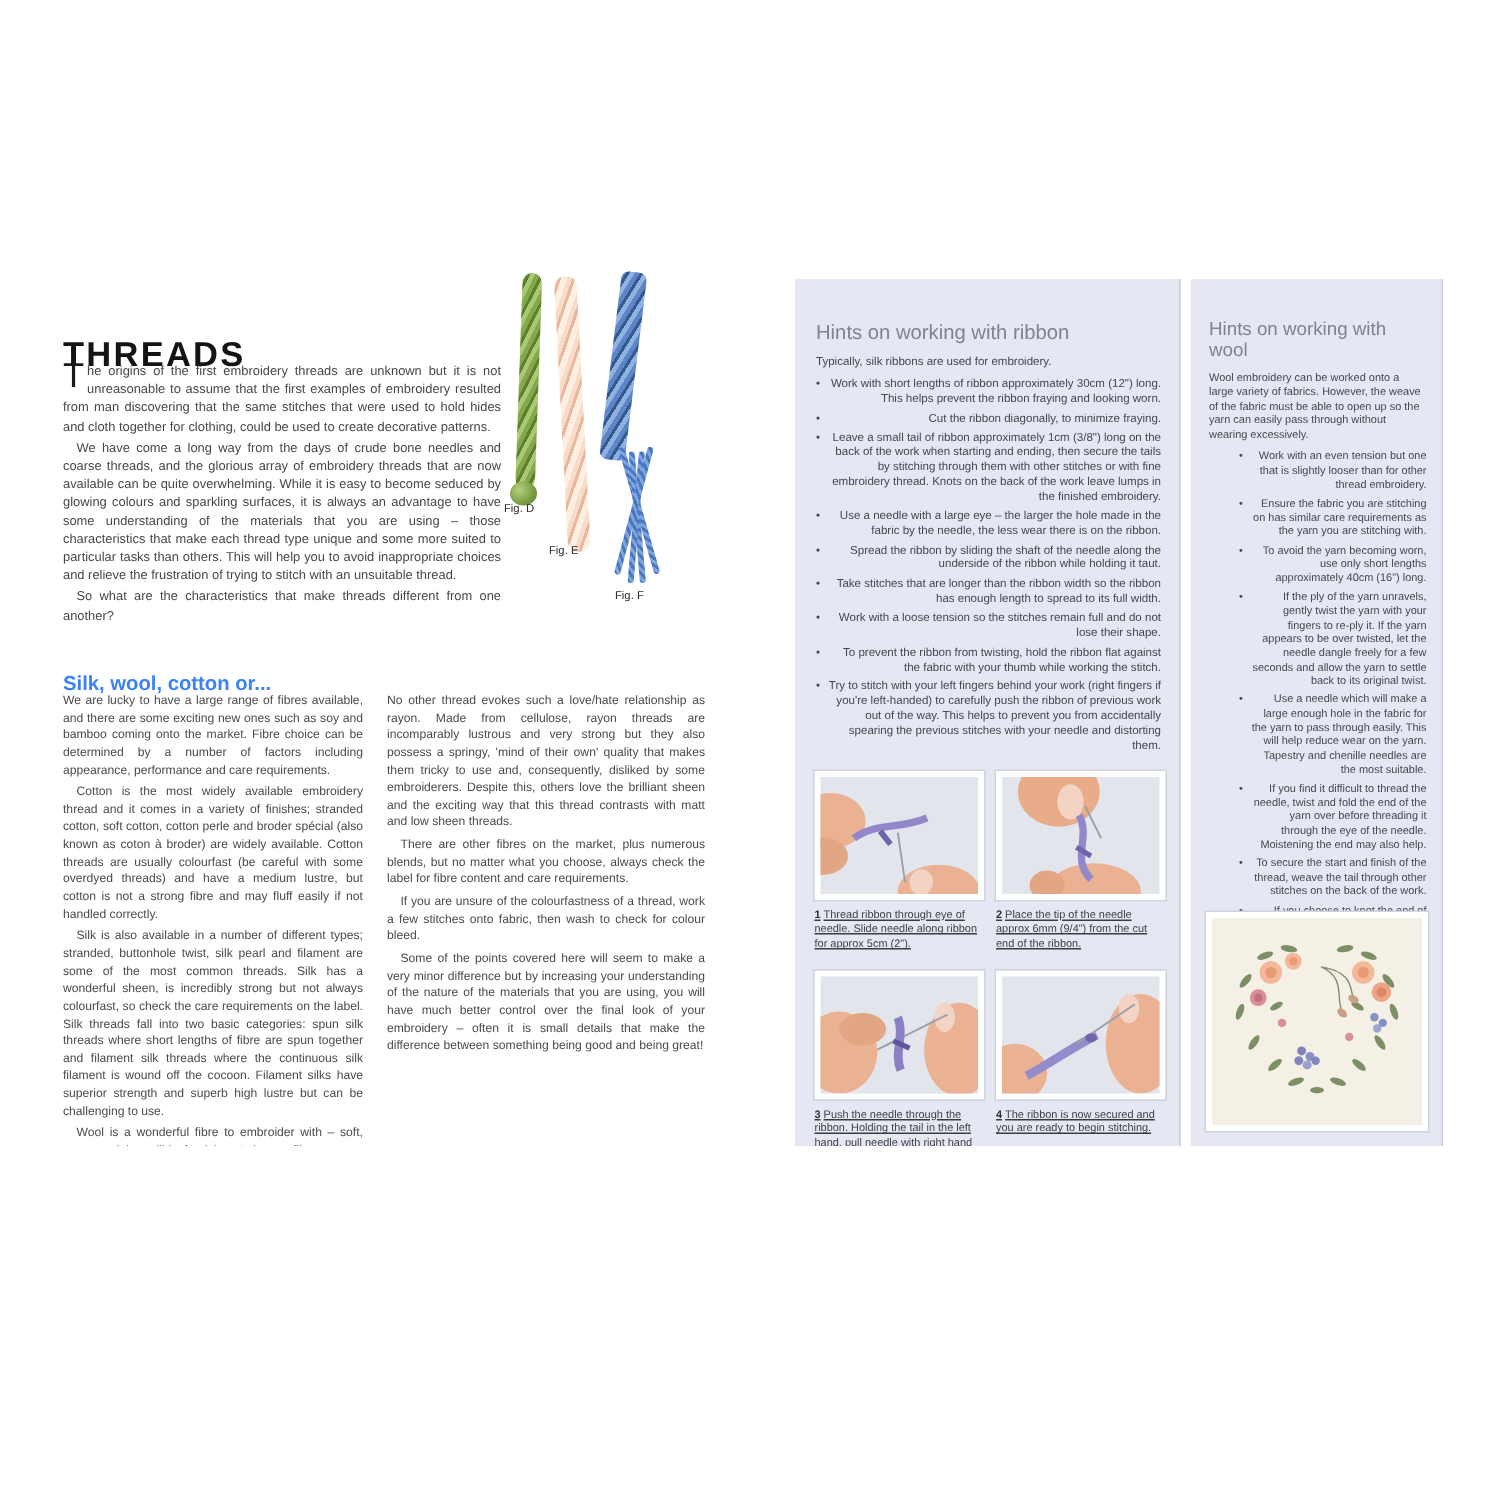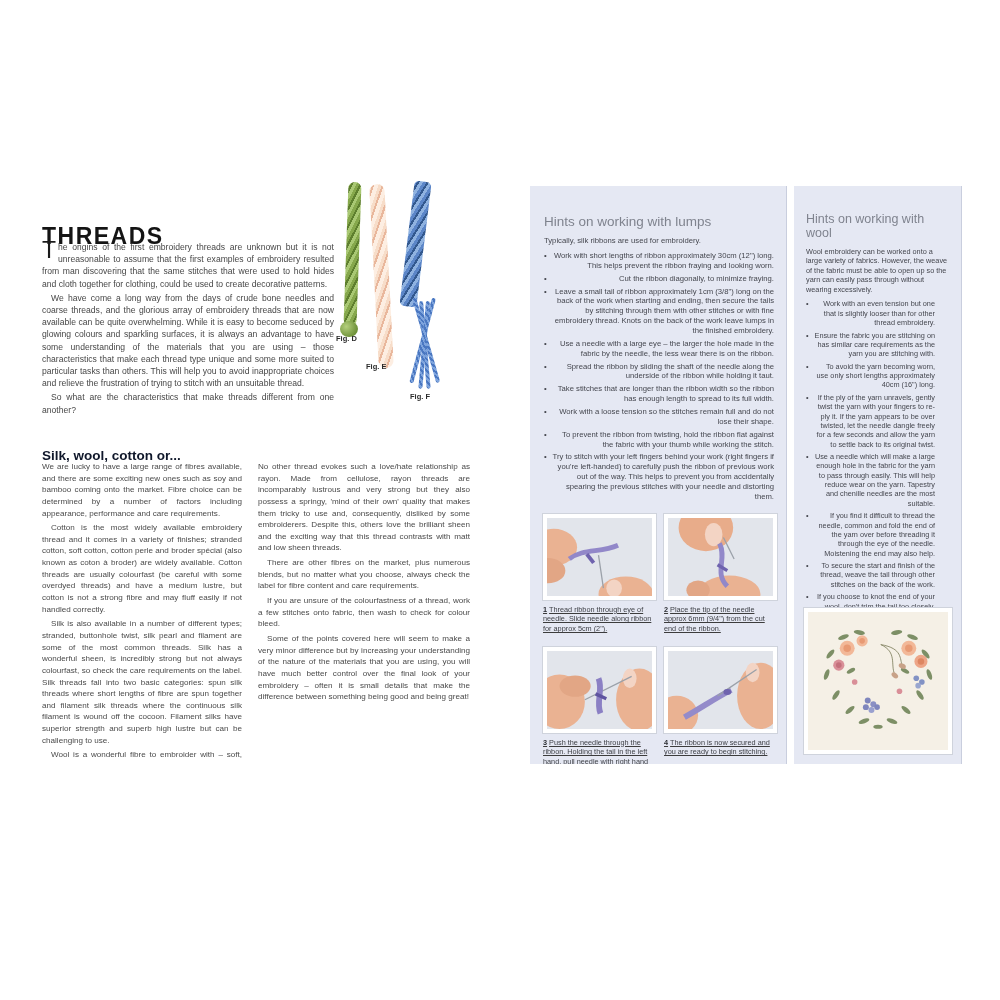--- a/index.html
+++ b/index.html
@@ -5,21 +5,21 @@
   html,body{margin:0;padding:0;}
   body{width:1000px;height:1000px;background:#ffffff;font-family:"Liberation Sans",sans-serif;color:#3c3c3c;}
   .page{position:relative;width:1000px;height:764px;overflow:hidden;background:#fff;}
 
   
   .book-title{position:absolute;left:42px;top:208px;font-size:23px;font-weight:bold;color:#141414;letter-spacing:1.5px;}
   .intro{position:absolute;left:42px;top:241px;width:292px;font-size:8.6px;line-height:1.42;text-align:justify;color:#474747;}
   .intro p{margin:0 0 2px 0;}
   .intro p+p{text-indent:9px;}
   .intro p:first-child::first-letter{font-size:23px;float:left;line-height:18px;padding-right:2px;color:#1a1a1a;}
-  .section-heading{position:absolute;left:42px;top:437px;font-size:13.5px;font-weight:bold;color:#0f172a;}
+  .section-heading{position:absolute;left:42px;top:437px;font-size:13.5px;font-weight:bold;color:#3b82f6;}
   .col{position:absolute;top:461px;font-size:8.1px;line-height:1.44;text-align:justify;color:#4a4a4a;}
   .col p{margin:0 0 3px 0;}
   .col p+p{text-indent:9px;}
   .col1{left:42px;width:200px;}
   .col2{left:258px;width:212px;}
   .page-num{position:absolute;left:243px;top:788px;font-size:9px;font-weight:bold;color:#2e2e2e;}
 
   
   .thread{position:absolute;border-radius:7px;}
   .thread-green{left:346px;top:182px;width:13px;height:144px;transform:rotate(2deg);
@@ -29,38 +29,38 @@
   .thread-pink{left:374px;top:184px;width:15px;height:184px;transform:rotate(-3deg);
     background:repeating-linear-gradient(112deg,#f7ddc9 0 3px,#e9b79c 3px 5px,#fdeee2 5px 9px);}
   .thread-blue-main{left:407px;top:181px;width:17px;height:126px;transform:rotate(7deg);border-radius:5px;
     background:repeating-linear-gradient(115deg,#5c86c8 0 3px,#33598f 3px 5px,#8fb2e0 5px 8px);}
   .strand{position:absolute;width:4px;height:88px;border-radius:2px;transform-origin:top center;
     background:repeating-linear-gradient(50deg,#4a77c1 0 2px,#7ea4dd 2px 4px);}
   .s1{left:412px;top:298px;transform:rotate(-16deg);}
   .s2{left:419px;top:301px;transform:rotate(-5deg);}
   .s3{left:426px;top:301px;transform:rotate(5deg);}
   .s4{left:432px;top:298px;transform:rotate(15deg);}
-  .fig-label{position:absolute;font-size:7.5px;font-weight:bold;color:#2b2b2b;}
+  .fig-label{position:absolute;font-size:7.5px;font-weight:normal;color:#2b2b2b;}
   .figD{left:336px;top:334px;}
   .figE{left:366px;top:362px;}
   .figF{left:410px;top:392px;}
 
   
   .panel{position:absolute;background:#e5e8f3;border-right:1px solid #c9cede;border-bottom:1px solid #c9cede;box-sizing:border-box;}
   .panel-ribbon{left:530px;top:186px;width:257px;height:632px;}
   .panel-wool{left:794px;top:186px;width:168px;height:589px;}
   .panel h2{font-weight:normal;color:#7f838e;margin:0;}
   .ribbon-head{padding:28px 14px 7px 14px;font-size:13.5px;}
   .wool-head{padding:26px 12px 7px 12px;font-size:12.5px;}
   .panel-intro{font-size:7.7px;line-height:1.3;padding:0 14px;margin:0 0 5px 0;color:#45474f;}
   .panel-wool .panel-intro{font-size:7.3px;padding:0 12px;}
   ul.bullets{list-style:none;margin:0;padding:0 12px 0 14px;}
   .bullets li{position:relative;padding-left:8px;font-size:7.7px;line-height:1.28;margin-bottom:3px;color:#45474f;text-align:right;}
   .bullets li::before{content:"\2022";position:absolute;left:0;top:0;}
-  .panel-wool .bullets{padding:0 26px 0 12px;}
+  .panel-wool .bullets{padding:0 10px 0 12px;margin-left:20px;}
   .panel-wool .bullets li{font-size:7.3px;margin-bottom:3.2px;}
 
   
   .photo-grid{margin:12px 12px 0 13px;display:grid;grid-template-columns:1fr 1fr;column-gap:8px;}
   .step{width:113px;text-decoration:underline;}
   .photo{width:105px;height:78px;background:#e2e5eb;border:4px solid #ffffff;outline:1px solid #cfd3dc;display:block;}
   .caption{font-size:7.3px;line-height:1.32;margin:5px 2px 13px 0;color:#3f4147;}
   .caption b{margin-right:2px;color:#2c2e33;}
 
   
@@ -107,21 +107,21 @@
   <div class="col col2">
       <p>No other thread evokes such a love/hate relationship as rayon. Made from cellulose, rayon threads are incomparably lustrous and very strong but they also possess a springy, 'mind of their own' quality that makes them tricky to use and, consequently, disliked by some embroiderers. Despite this, others love the brilliant sheen and the exciting way that this thread contrasts with matt and low sheen threads.</p>
       <p>There are other fibres on the market, plus numerous blends, but no matter what you choose, always check the label for fibre content and care requirements.</p>
       <p>If you are unsure of the colourfastness of a thread, work a few stitches onto fabric, then wash to check for colour bleed.</p>
       <p>Some of the points covered here will seem to make a very minor difference but by increasing your understanding of the nature of the materials that you are using, you will have much better control over the final look of your embroidery – often it is small details that make the difference between something being good and being great!</p>
     </div>
 
   <div class="page-num">8</div>
 
   <div class="panel panel-ribbon">
-    <h2 class="ribbon-head">Hints on working with lumps</h2>
+    <h2 class="ribbon-head">Hints on working with ribbon</h2>
     <p class="panel-intro">Typically, silk ribbons are used for embroidery.</p>
     <ul class="bullets">
         <li>Work with short lengths of ribbon approximately 30cm (12") long. This helps prevent the ribbon fraying and looking worn.</li>
         <li>Cut the ribbon diagonally, to minimize fraying.</li>
         <li>Leave a small tail of ribbon approximately 1cm (3/8") long on the back of the work when starting and ending, then secure the tails by stitching through them with other stitches or with fine embroidery thread. Knots on the back of the work leave lumps in the finished embroidery.</li>
         <li>Use a needle with a large eye – the larger the hole made in the fabric by the needle, the less wear there is on the ribbon.</li>
         <li>Spread the ribbon by sliding the shaft of the needle along the underside of the ribbon while holding it taut.</li>
         <li>Take stitches that are longer than the ribbon width so the ribbon has enough length to spread to its full width.</li>
         <li>Work with a loose tension so the stitches remain full and do not lose their shape.</li>
         <li>To prevent the ribbon from twisting, hold the ribbon flat against the fabric with your thumb while working the stitch.</li>
@@ -185,21 +185,21 @@
 
   <div class="panel panel-wool">
     <h2 class="wool-head">Hints on working with wool</h2>
     <p class="panel-intro">Wool embroidery can be worked onto a large variety of fabrics. However, the weave of the fabric must be able to open up so the yarn can easily pass through without wearing excessively.</p>
     <ul class="bullets">
         <li>Work with an even tension but one that is slightly looser than for other thread embroidery.</li>
         <li>Ensure the fabric you are stitching on has similar care requirements as the yarn you are stitching with.</li>
         <li>To avoid the yarn becoming worn, use only short lengths approximately 40cm (16") long.</li>
         <li>If the ply of the yarn unravels, gently twist the yarn with your fingers to re-ply it. If the yarn appears to be over twisted, let the needle dangle freely for a few seconds and allow the yarn to settle back to its original twist.</li>
         <li>Use a needle which will make a large enough hole in the fabric for the yarn to pass through easily. This will help reduce wear on the yarn. Tapestry and chenille needles are the most suitable.</li>
-        <li>If you find it difficult to thread the needle, common and fold the end of the yarn over before threading it through the eye of the needle. Moistening the end may also help.</li>
+        <li>If you find it difficult to thread the needle, twist and fold the end of the yarn over before threading it through the eye of the needle. Moistening the end may also help.</li>
         <li>To secure the start and finish of the thread, weave the tail through other stitches on the back of the work.</li>
         <li>If you choose to knot the end of your wool, don't trim the tail too closely. Because wool is springy, knots will fall out if they are too close to the end. A tail approximately 1cm (½") long will ensure the knot stays intact.</li>
       </ul>
 
     <svg class="heart-photo" width="140" height="138" viewBox="0 0 150 138" xmlns="http://www.w3.org/2000/svg">
       <rect width="150" height="138" fill="#f5f0e6"></rect>
       <g stroke="none" fill="#7d8f66">
         <ellipse cx="38" cy="22" rx="6" ry="2.4" transform="rotate(-20 38 22)"></ellipse>
         <ellipse cx="55" cy="17" rx="6" ry="2.4" transform="rotate(10 55 17)"></ellipse>
         <ellipse cx="95" cy="17" rx="6" ry="2.4" transform="rotate(-10 95 17)"></ellipse>

